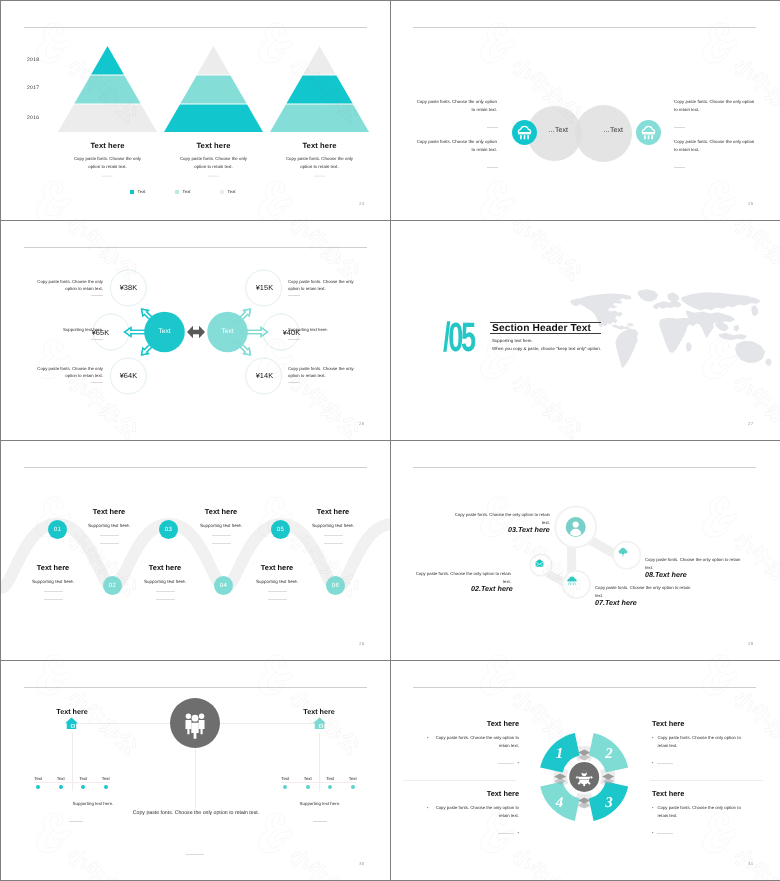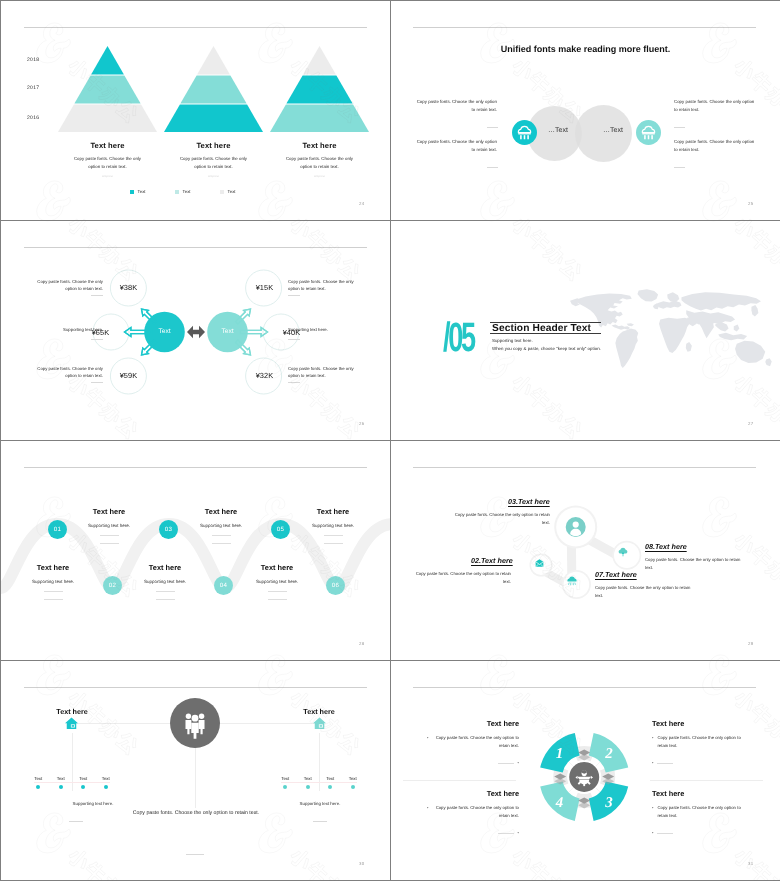--- a/index.html
+++ b/index.html
@@ -54,21 +54,21 @@
   .s5c{position:absolute;width:19px;height:19px;border-radius:50%;display:flex;align-items:center;justify-content:center;
        font-size:6.2px;color:#fff;letter-spacing:.3px;}
   .s5blk{position:absolute;width:76px;text-align:center;}
   .s5h{font-size:7.4px;font-weight:bold;color:#111;}
   .s5s{margin-top:7px;font-size:4.5px;color:#2b2b2b;}
   .s5ln{width:19px;height:1px;background:#dedede;margin:7px auto 0;}
   
   .s6svg{position:absolute;left:0;top:0;}
   .s6ic{position:absolute;display:flex;align-items:center;justify-content:center;}
   .s6t{position:absolute;font-size:7.2px;font-weight:bold;font-style:italic;color:#111;
-       text-decoration:underline;text-underline-offset:1.6px;text-decoration-thickness:.7px;}
+       text-underline-offset:1.6px;text-decoration-thickness:.7px;margin-top:28px;}
   .s6b{position:absolute;font-size:4.3px;line-height:8px;color:#2b2b2b;width:99px;}
   .s6tr{left:117px;} .s6br{left:60px;text-align:right;}
   .s6tr2{left:80px;} .s6br2{left:21px;text-align:right;}
   .s6tl{left:204px;} .s6bl{left:204px;text-align:left;}
   .s6tl2{left:254px;} .s6bl2{left:254px;text-align:left;}
   
   .s7hline{position:absolute;height:1px;background:#ededed;}
   .s7vline{position:absolute;width:1px;background:#ededed;}
   .s7circ{position:absolute;left:169px;top:37px;width:50px;height:50px;border-radius:50%;background:#6E6E6E;
           display:flex;align-items:center;justify-content:center;}
@@ -151,21 +151,20 @@
     </div>
     <div class="lg" style="left:219px">
       <span class="lgsq" style="background:#ECECEC"></span>
       <span class="lgtx">Text</span>
     </div>
     <div class="pgnum" style="left:358px;top:200px">24</div>
   </div>
 
   <div class="slide" style="left:390px;top:0">
     <div class="toprule" style="left:22px;top:26px;width:343px"></div>
-    <div class="s2title">Unified fonts make reading more fluent.</div>
 
     <div class="s2circ" style="left:136px;top:105px;width:55px;height:55px"></div>
     <div class="s2circ" style="left:184px;top:104px;width:57px;height:57px"></div>
     <div class="s2lbl" style="left:151px">…Text</div>
     <div class="s2lbl" style="left:206px">…Text</div>
 
     <div class="s2badge" style="left:121px;background:#11C6CD">
       <svg viewBox="0 0 24 24" width="25" height="25">
         <path d="M12 6.1c-1.8 0-3.3 1.25-3.7 2.9 -1.25 .15-2.2 1.2-2.2 2.45 0 .25.03.48.08.7h11.64c.05-.22.08-.45.08-.7 0-1.25-.95-2.3-2.2-2.45 -.4-1.65-1.9-2.9-3.7-2.9z" fill="none" stroke="#ffffff" stroke-width="1.15"></path>
         <rect x="6.0" y="12.6" width="12.0" height="1.25" fill="#ffffff"></rect>
@@ -221,24 +220,24 @@
       <path d="M234.5,100.6 L244.2,90.9 L242.6,89.3 L249.5,88.0 L248.2,94.9 L246.6,93.3 L236.9,103.0 Z" fill="none" stroke="#7FDCD5" stroke-width="1.3"></path>
       <path d="M236.9,119.0 L246.6,128.7 L248.2,127.1 L249.5,134.0 L242.6,132.7 L244.2,131.1 L234.5,121.4 Z" fill="none" stroke="#7FDCD5" stroke-width="1.3"></path>
       <path d="M239.5,109.3 L260.1,109.3 L260.1,106.5 L266.5,111.0 L260.1,115.5 L260.1,112.7 L239.5,112.7 Z" fill="none" stroke="#7FDCD5" stroke-width="1.3"></path>
       <path d="M186.0,111 L192.0,104.8 L192.0,108.8 L198.0,108.8 L198.0,104.8 L204.0,111 L198.0,117.2 L198.0,113.2 L192.0,113.2 L192.0,117.2 Z" fill="#595959"></path>
     </svg>
     <div class="s3hub" style="left:143px">Text</div>
     <div class="s3hub" style="left:206px">Text</div>
 
     <div class="s3v" style="left:106px;top:62px">¥38K</div>
     <div class="s3v" style="left:78px;top:107px">¥65K</div>
-    <div class="s3v" style="left:106px;top:150px">¥59K</div>
+    <div class="s3v" style="left:106px;top:150px">¥64K</div>
     <div class="s3v" style="left:242px;top:62px">¥15K</div>
     <div class="s3v" style="left:269px;top:107px">¥40K</div>
-    <div class="s3v" style="left:242px;top:150px">¥32K</div>
+    <div class="s3v" style="left:242px;top:150px">¥14K</div>
 
     <div class="s3t s3tr" style="top:57px">Copy paste fonts. Choose the only option to retain text.</div>
     <div class="dashline" style="left:90px;top:74px;width:12px"></div>
     <div class="s3t s3tr" style="top:105px">Supporting text here.</div>
     <div class="dashline" style="left:90px;top:118px;width:12px"></div>
     <div class="s3t s3tr" style="top:144px">Copy paste fonts. Choose the only option to retain text.</div>
     <div class="dashline" style="left:90px;top:161px;width:12px"></div>
 
     <div class="s3t s3tl" style="top:57px">Copy paste fonts. Choose the only option to retain text.</div>
     <div class="dashline" style="left:287px;top:74px;width:12px"></div>

